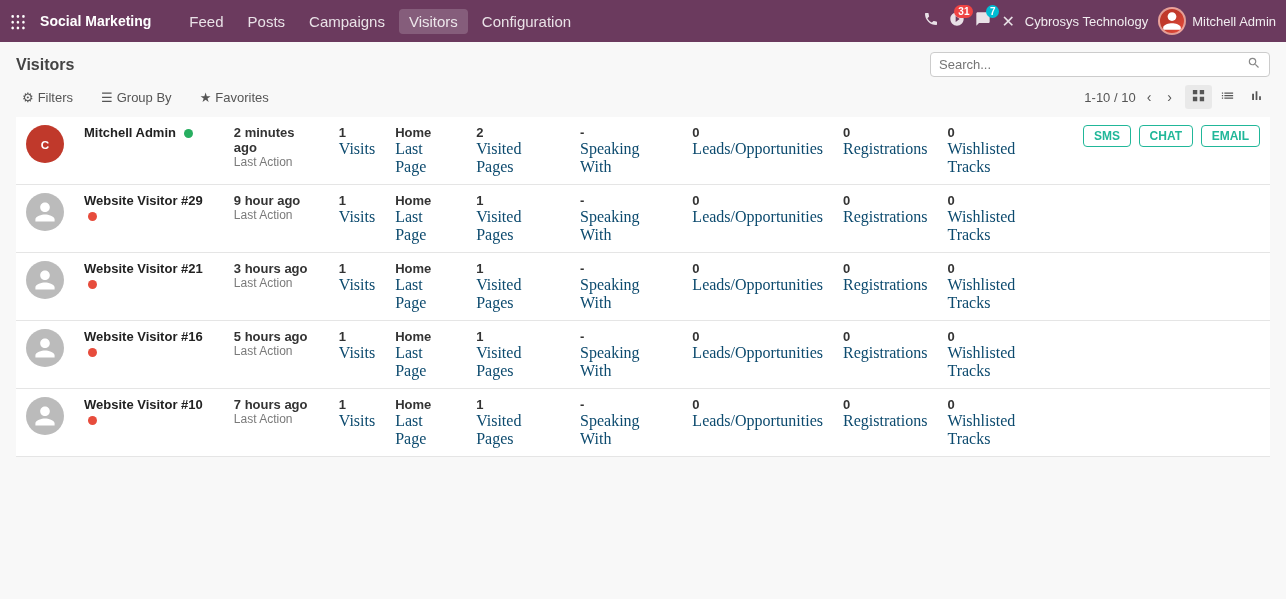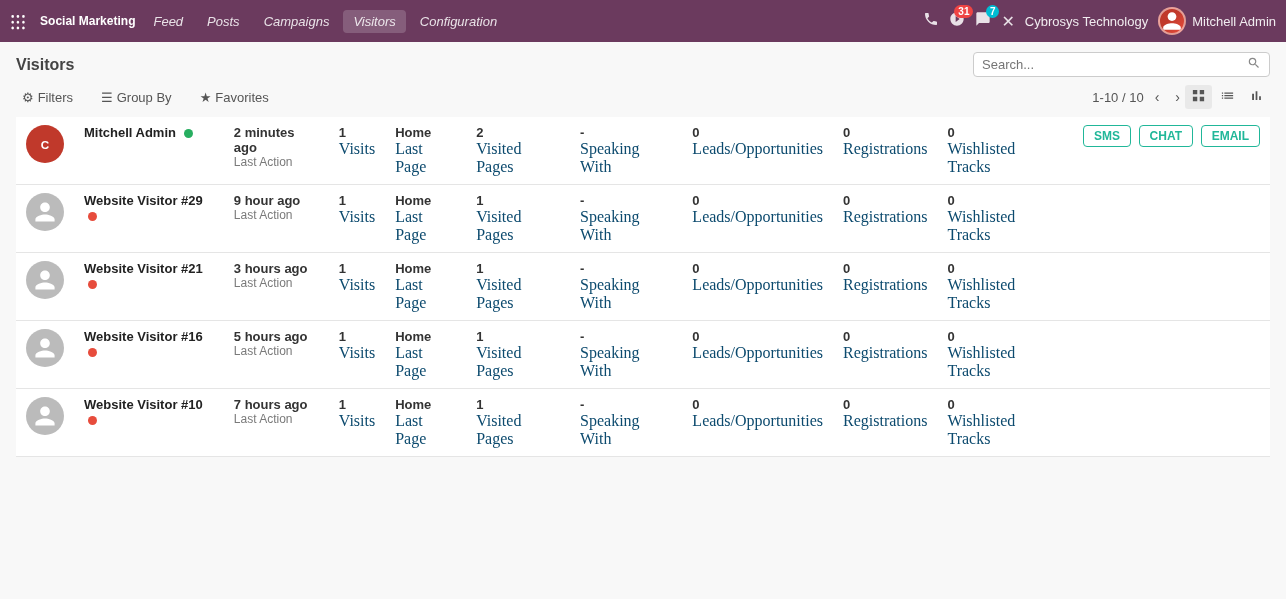--- a/index.html
+++ b/index.html
@@ -9,29 +9,28 @@
     .topnav {
       background: #6b3a5e;
       display: flex;
       align-items: center;
       height: 42px;
       padding: 0 10px;
       color: #fff;
       gap: 8px;
     }
     .topnav-apps { font-size: 20px; cursor: pointer; margin-right: 6px; }
-    .topnav-title { font-size: 12px; font-weight: 600; }
+    .topnav-title { font-size: 14px; font-weight: 600; margin-right: 20px; }
     .topnav-menu { display: flex; gap: 4px; }
     .topnav-menu a {
       color: rgba(255,255,255,0.85);
       text-decoration: none;
       padding: 4px 10px;
       border-radius: 4px;
-      font-size: 13px;
-      font-style: italic;
+      font-size: 15px;
     }
     .topnav-right { margin-left: auto; display: flex; align-items: center; gap: 10px; }
     .topnav-icon { color: rgba(255,255,255,0.85); font-size: 16px; cursor: pointer; position: relative; }
     .badge {
       position: absolute;
       top: -6px; right: -8px;
       background: #ef4444;
       color: #fff;
       font-size: 10px;
       border-radius: 8px;
@@ -59,21 +58,21 @@
       align-items: center;
       justify-content: space-between;
       margin-bottom: 8px;
     }
     .page-title { font-size: 16px; font-weight: 600; color: #444; }
     .search-bar {
       display: flex; align-items: center;
       border: 1px solid #ccc;
       border-radius: 4px;
       background: #fff;
-      width: 297px;
+      width: 340px;
       padding: 3px 8px;
     }
     .search-bar input {
       border: none; outline: none; flex: 1; font-size: 13px; color: #555;
       background: transparent;
     }
     .search-icon { color: #888; font-size: 14px; }
 
     
     .toolbar {
@@ -83,21 +82,21 @@
       margin-bottom: 8px;
     }
     .toolbar-left { display: flex; gap: 16px; }
     .toolbar-btn {
       display: flex; align-items: center; gap: 4px;
       cursor: pointer; color: #555; font-size: 13px;
       background: none; border: none; padding: 4px 6px;
       border-radius: 4px;
     }
     .toolbar-btn .icon { font-size: 13px; }
-    .toolbar-right { display: flex; align-items: center; }
+    .toolbar-right { display: flex; align-items: center; gap: 8px; }
     .pagination { color: #555; font-size: 13px; display: flex; align-items: center; gap: 6px; }
     .pag-btn {
       background: none; border: none; cursor: pointer;
       color: #555; font-size: 14px; padding: 2px 5px;
       border-radius: 3px;
     }
     .view-btns { display: flex; gap: 2px; }
     .view-btn {
       border: none; background: none; cursor: pointer;
       font-size: 15px; padding: 3px 6px; border-radius: 3px; color: #555;

